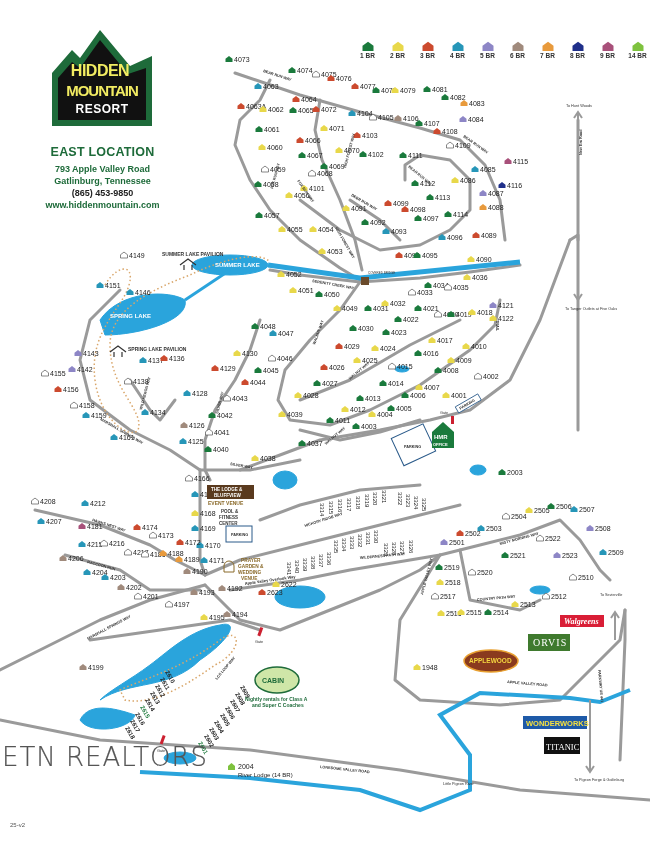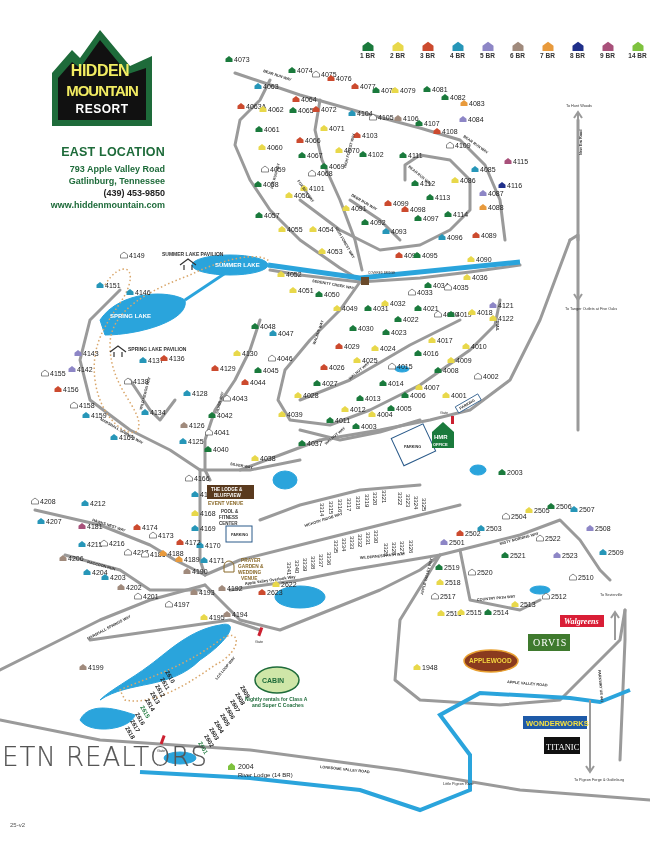--- a/index.html
+++ b/index.html
@@ -1,19 +1,19 @@
 <!DOCTYPE html>
 <html><head>
 <meta charset="utf-8">
 <style>
   html, body { margin:0; padding:0; background:#ffffff; }
   body { width:650px; height:841px; position:relative; overflow:hidden; font-family:"Liberation Sans", sans-serif; }
   #map { position:absolute; left:0; top:0; width:650px; height:841px; }
   .logo { position:absolute; left:50px; top:28px; width:105px; height:100px; }
-  .addr { position:absolute; left:40px; top:145px; width:125px; text-align:right; color:#1e6b3a; font-family:"Liberation Sans", sans-serif; }
+  .addr { position:absolute; left:40px; top:145px; width:125px; text-align:center; color:#1e6b3a; font-family:"Liberation Sans", sans-serif; }
   .addr .loc { font-weight:bold; font-size:12.5px; letter-spacing:0.2px; margin-bottom:4px; }
   .addr .line { font-size:9px; line-height:12px; font-weight:bold; }
   .addr .phone { color:#222; }
   .legend { position:absolute; left:355px; top:40px; display:flex; gap:5px; }
   .legend .item { width:25px; display:flex; flex-direction:column; align-items:center; }
   .legend .lbl { font-size:6.5px; font-weight:bold; color:#333; margin-top:1px; white-space:nowrap; }
   .etn { position:absolute; left:2px; top:742px; font-size:26px; font-weight:300; letter-spacing:1px; color:#555; font-family:"DejaVu Sans", sans-serif; transform:scaleY(1.0);text-align:right; -webkit-text-stroke:0.2px #555; }
   .ver { position:absolute; left:10px; top:822px; font-size:6px; color:#555; }
   .unit-label { font-family:"Liberation Sans", sans-serif; font-size:7px; fill:#222; }
   .road-label { font-family:"Liberation Sans", sans-serif; font-size:3.8px; fill:#333; font-weight:bold; }
@@ -1146,21 +1146,21 @@
     <text x="50" y="48" text-anchor="middle" fill="#f2ec62" style="font-family:'Liberation Sans',sans-serif;font-weight:bold;font-size:16px;letter-spacing:-0.5px">HIDDEN</text>
     <text x="52" y="68" text-anchor="middle" fill="#f2ec62" style="font-family:'Liberation Sans',sans-serif;font-weight:bold;font-size:15px;letter-spacing:-1px">MOUNTAIN</text>
     <text x="52" y="85" text-anchor="middle" fill="#ffffff" style="font-family:'Liberation Sans',sans-serif;font-weight:bold;font-size:12px;letter-spacing:0.5px">RESORT</text>
   </svg>
 </div>
 
 <div class="addr">
   <div class="loc">EAST LOCATION</div>
   <div class="line">793 Apple Valley Road</div>
   <div class="line">Gatlinburg, Tennessee</div>
-  <div class="line phone">(439) 453-9850</div>
+  <div class="line phone">(865) 453-9850</div>
   <div class="line">www.hiddenmountain.com</div>
 </div>
 
 <div class="legend" id="legend">
     <div class="item">
       <svg width="12" height="11">
         <path d="M0.5 11 L0.5 5.8575 L6 1.6500000000000004 L11.5 5.8575 L11.5 11 Z" fill="#1a7a3c"></path>
       </svg>
       <span class="lbl">1 BR</span>
     </div>

